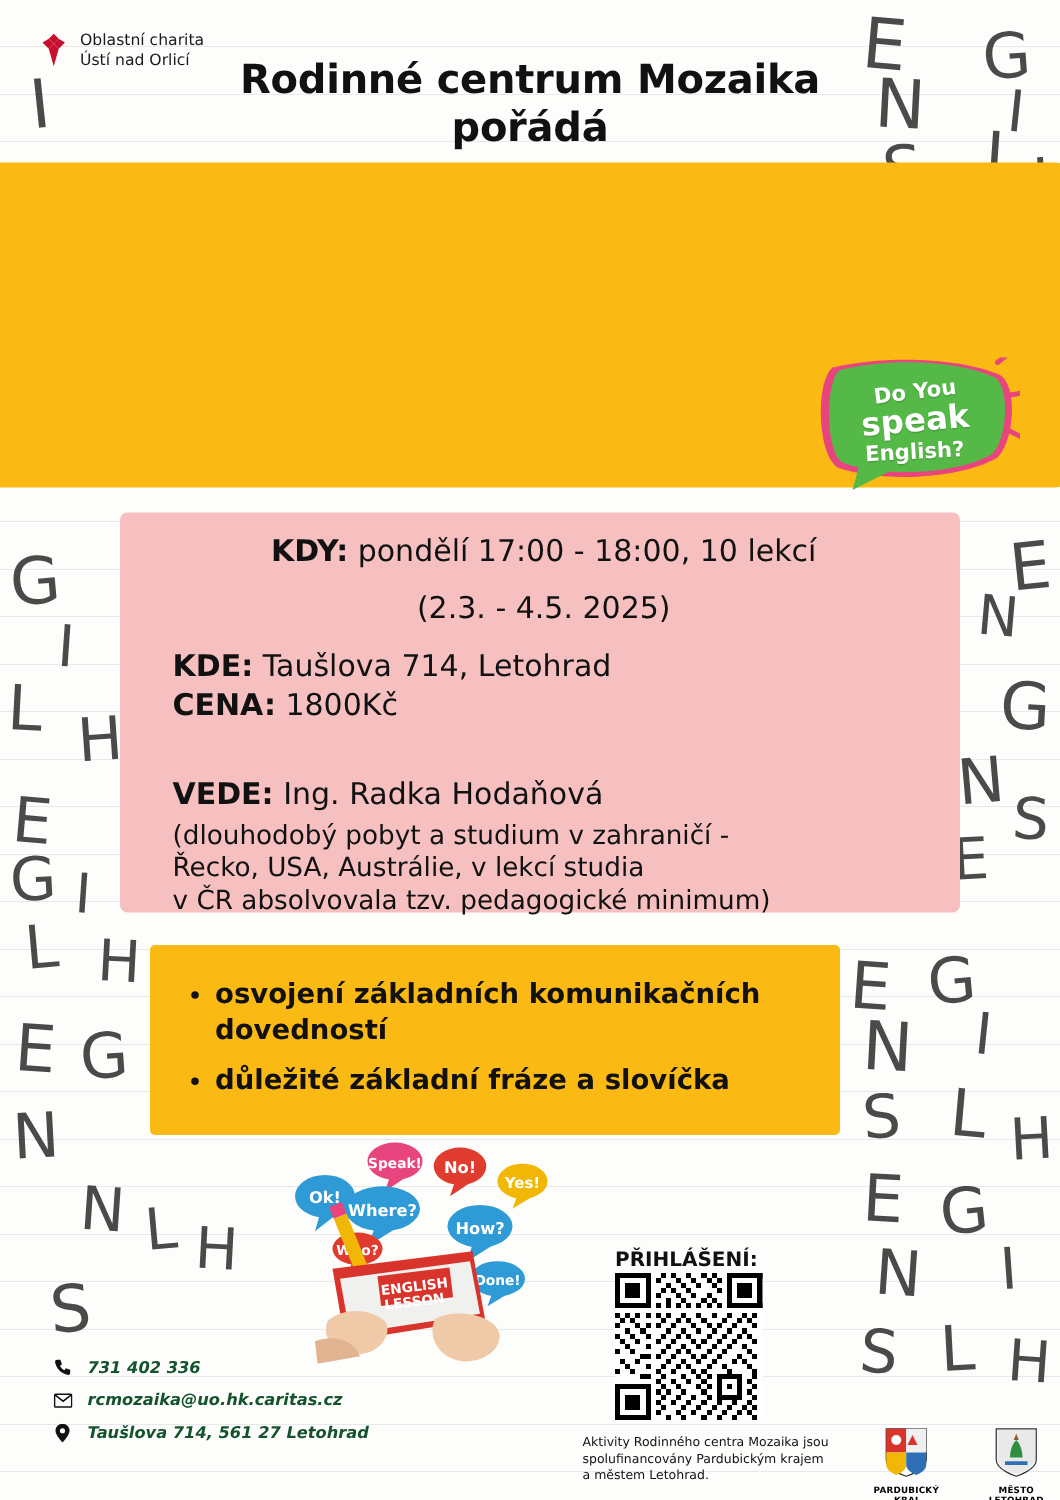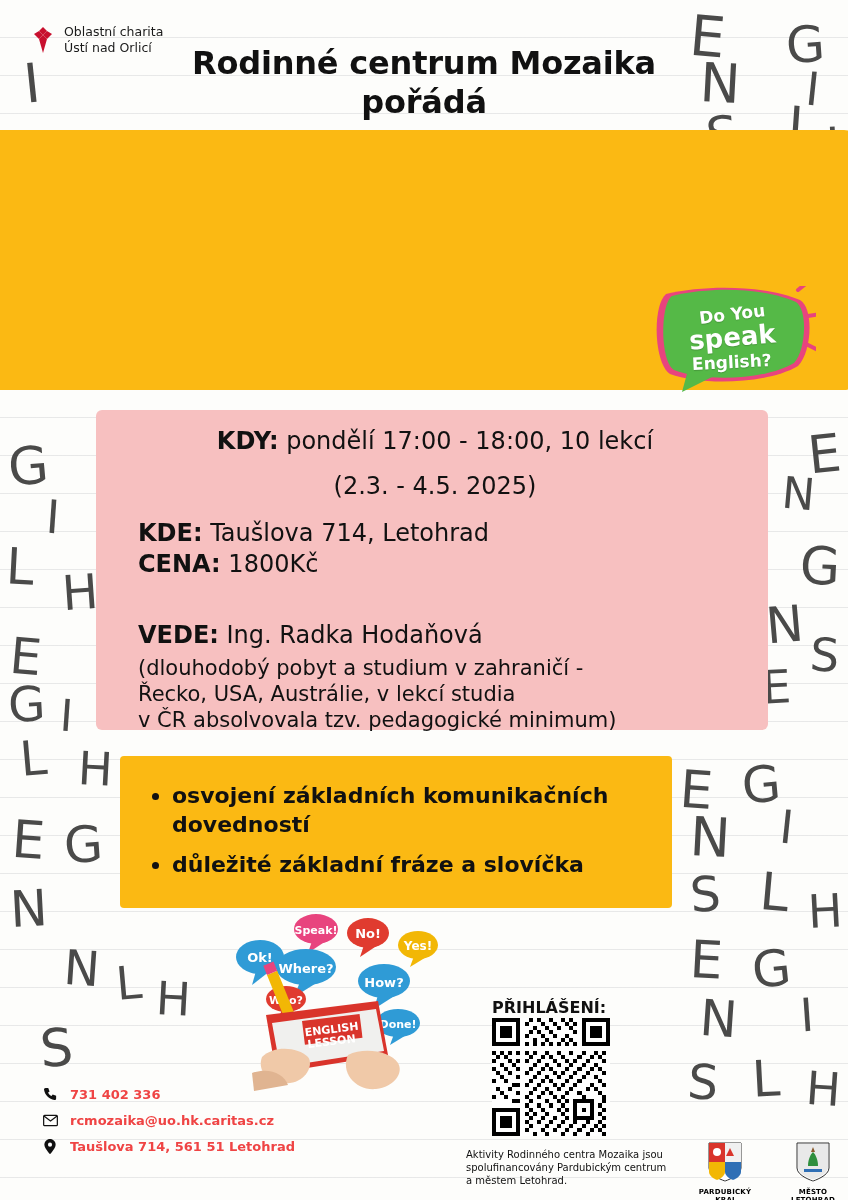--- a/index.html
+++ b/index.html
@@ -233,21 +233,22 @@
     z-index: 5;
     background: #fff;
   }
 
   
   .contacts {
     position: absolute;
     left: 42px;
     top: 1086px;
     z-index: 5;
-    color: #ef4444;
+    color: #14532d;
+    font-style: italic;
   }
   .contact-row {
     display: flex;
     align-items: center;
     gap: 12px;
     margin-bottom: 10px;
     font-size: 13px;
     font-weight: bold;
   }
   .cicon {
@@ -737,27 +738,27 @@
       </span>
       <span>rcmozaika@uo.hk.caritas.cz</span>
     </div>
     <div class="contact-row">
       <span class="cicon">
         <svg width="12" height="15" viewBox="0 0 12 16">
             <path d="M6 0 C9.3 0 12 2.7 12 6 C12 10 6 16 6 16 C6 16 0 10 0 6 C0 2.7 2.7 0 6 0 Z" fill="#111"></path>
             <circle cx="6" cy="6" r="2.2" fill="#fff"></circle>
           </svg>
       </span>
-      <span>Taušlova 714, 561 51 Letohrad</span>
+      <span>Taušlova 714, 561 27 Letohrad</span>
     </div>
   </div>
 
   <div class="funding">
     <div>Aktivity  Rodinného centra Mozaika jsou</div>
-    <div>spolufinancovány Pardubickým centrum</div>
+    <div>spolufinancovány Pardubickým krajem</div>
     <div>a městem Letohrad.</div>
   </div>
 
   <div class="crest-row">
     <div class="crest">
       <svg width="34" height="40" viewBox="0 0 34 40">
         <path d="M1 1 H33 V26 C33 34 17 39 17 39 C17 39 1 34 1 26 Z" fill="#ffffff" stroke="#333" stroke-width="1"></path>
         <path d="M1 1 H17 V20 H1 Z" fill="#d9342b"></path>
         <path d="M17 1 H33 V20 H17 Z" fill="#f0f0f0"></path>
         <path d="M1 20 H17 V30 C17 35 9 38 9 38 C9 38 1 35 1 30 Z" fill="#f2b705"></path>

